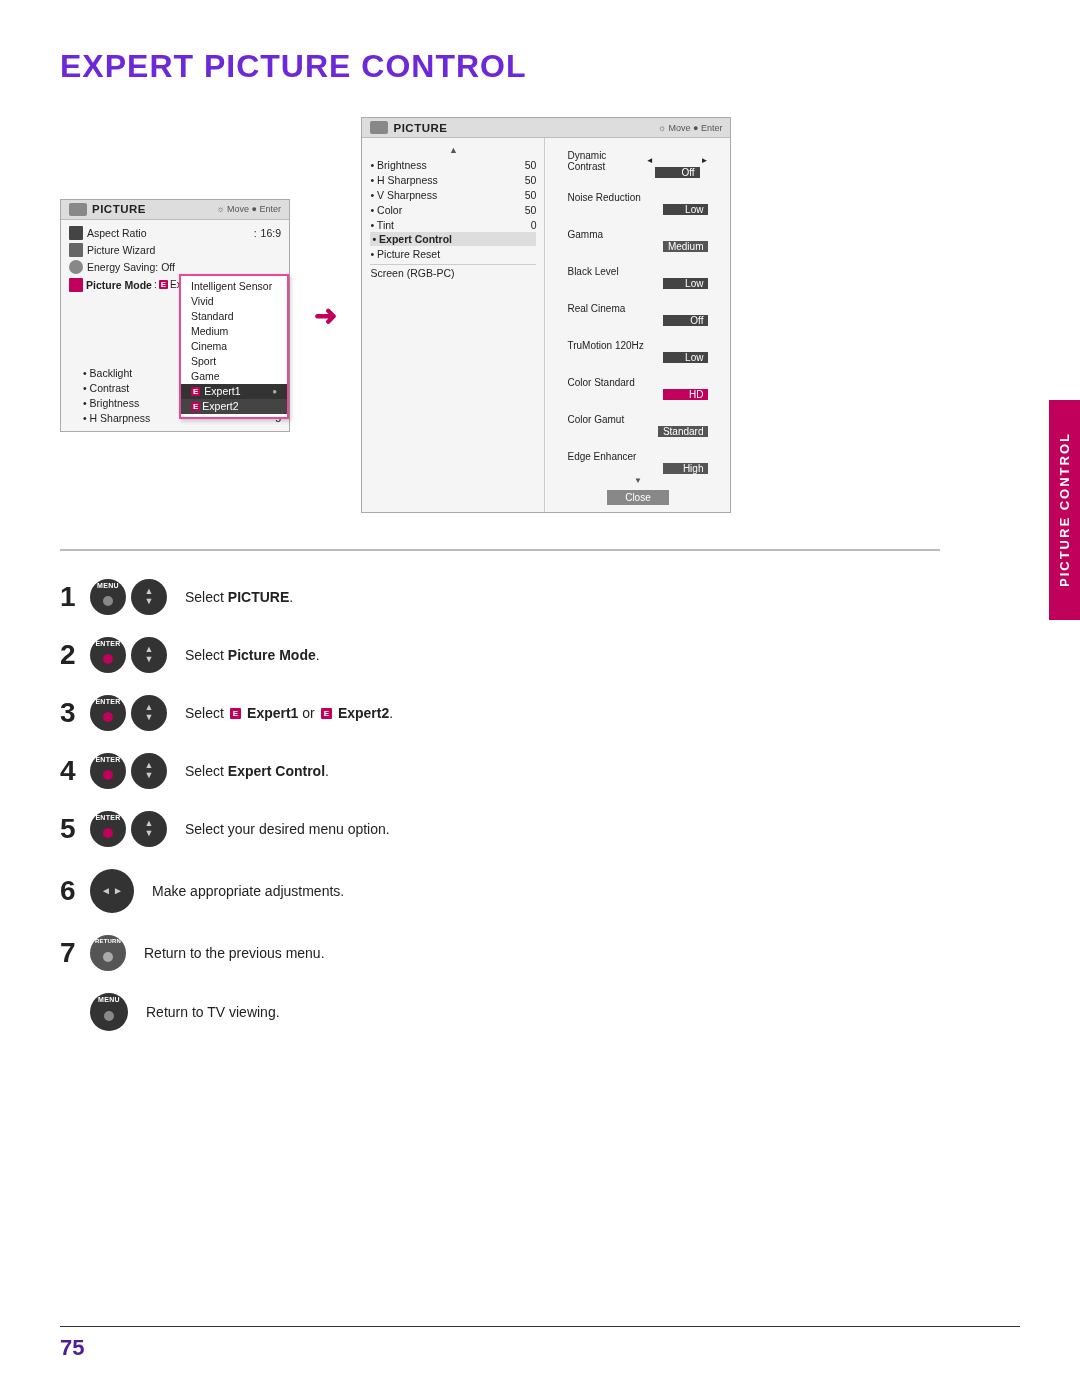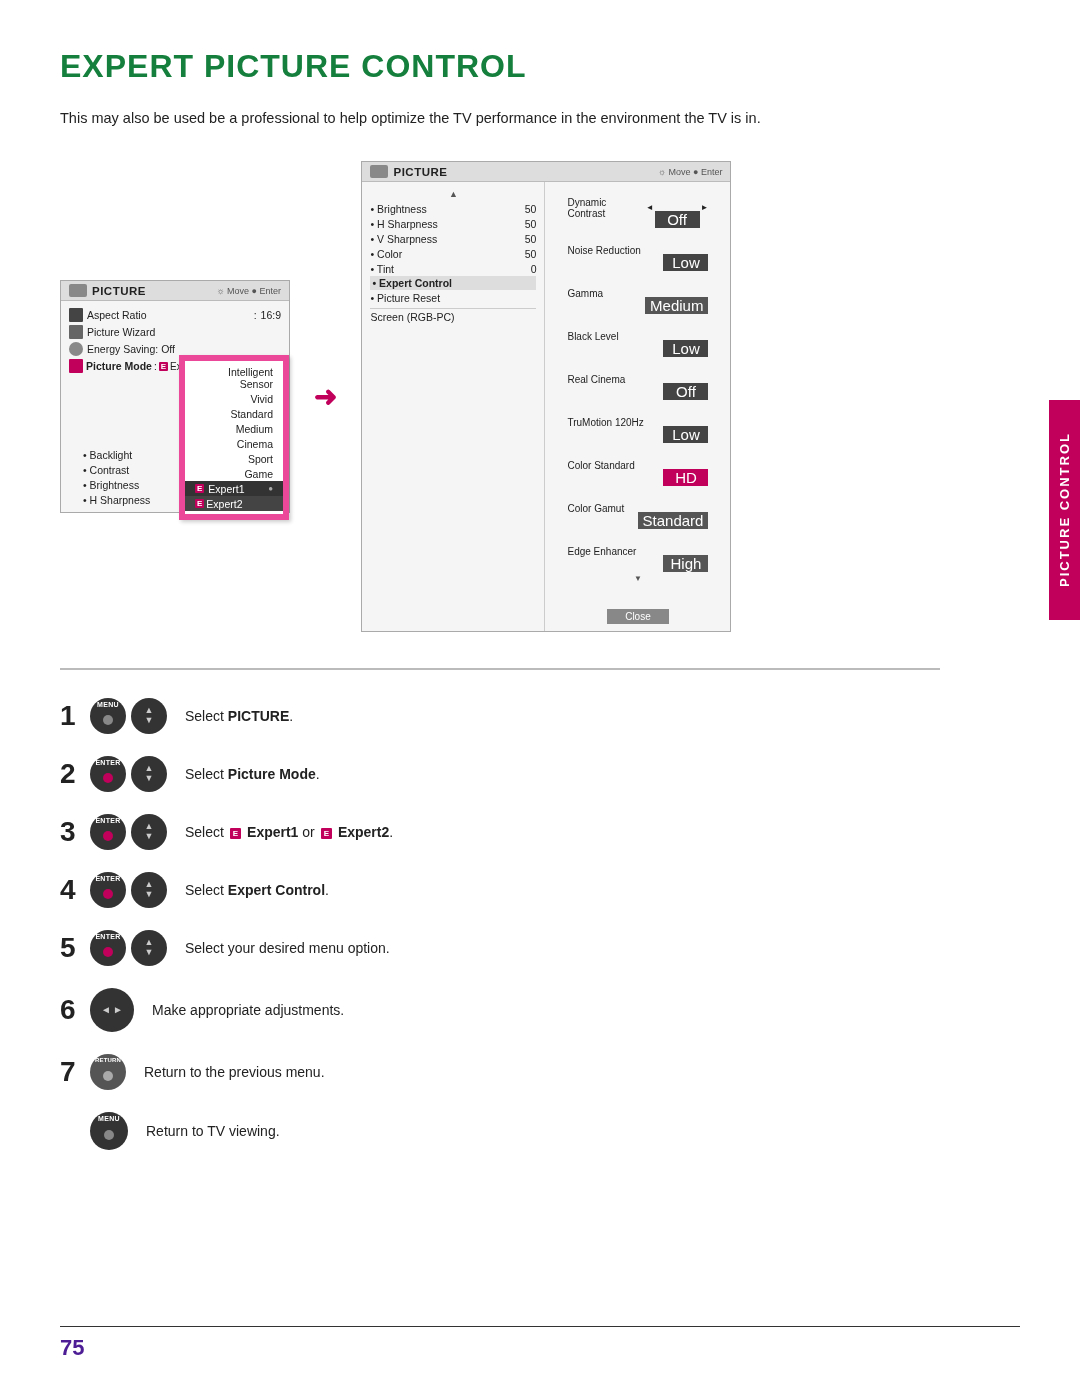--- a/index.html
+++ b/index.html
@@ -14,21 +14,21 @@
     }
 
     .page-content {
       padding: 48px 60px 40px 60px;
       max-width: 1000px;
     }
 
     .page-title {
       font-size: 32px;
       font-weight: 900;
-      color: #15803d;
+      color: #6d28d9;
       letter-spacing: 1px;
       text-transform: uppercase;
       margin-bottom: 22px;
       font-family: Arial, Helvetica, sans-serif;
     }
 
     .intro-text {
       font-size: 14.5px;
       line-height: 1.55;
       margin-bottom: 12px;
@@ -121,27 +121,26 @@
       font-size: 10.5px;
       padding: 1.5px 0;
       position: relative;
     }
 
     .dropdown-popup {
       position: absolute;
       left: 110px;
       top: -2px;
       background: #fff;
-      border: 6px solid #ec4899;
+      border: 2px solid #ec4899;
       padding: 3px 0;
       z-index: 10;
       min-width: 110px;
       font-size: 10.5px;
       box-shadow: 2px 2px 4px rgba(0,0,0,0.2);
-      text-align: right;
     }
 
     .dropdown-item {
       padding: 1.5px 10px;
       cursor: default;
     }
 
     .dropdown-item.expert-item {
       display: flex;
       align-items: center;
@@ -223,40 +222,39 @@
       padding: 1.5px 0;
       font-size: 10px;
     }
 
     .s2-right-label { flex: 1; font-size: 10px; }
 
     .s2-right-val {
       background: #444;
       color: #fff;
       padding: 0 5px;
-      font-size: 15px;
+      font-size: 10px;
       min-width: 45px;
-      text-align: center;
+      text-align: right;
       margin-top: 23px;
     }
 
     .s2-right-val.highlighted {
       background: #555;
     }
 
     .s2-right-val.pink-val {
       background: #c0005a;
       color: #fff;
     }
 
     .close-btn-row {
       display: flex;
       justify-content: center;
       padding: 4px 0 3px 0;
-      margin-top: 21px;
     }
 
     .close-btn {
       background: #888;
       color: #fff;
       padding: 2px 18px;
       border: none;
       font-size: 10px;
       cursor: pointer;
     }
@@ -449,23 +447,20 @@
 
     .bullet { margin-right: 2px; }
   </style>
 </head>
 <body>
 
 <div class="page-content">
 
   <h1 class="page-title">EXPERT PICTURE CONTROL</h1>
 
-  <p class="intro-text">
-    This may also be used be a professional to help optimize the TV performance in the environment the TV is in.
-  </p>
 
   <div class="screenshots-row">
 
     <div class="screen-box" style="width:230px;">
       <div class="screen-header">
         <div class="screen-header-left">
           <span class="tv-icon"></span>
           <span class="screen-title">PICTURE</span>
         </div>
         <span class="screen-nav-hint">☼ Move ● Enter</span>

